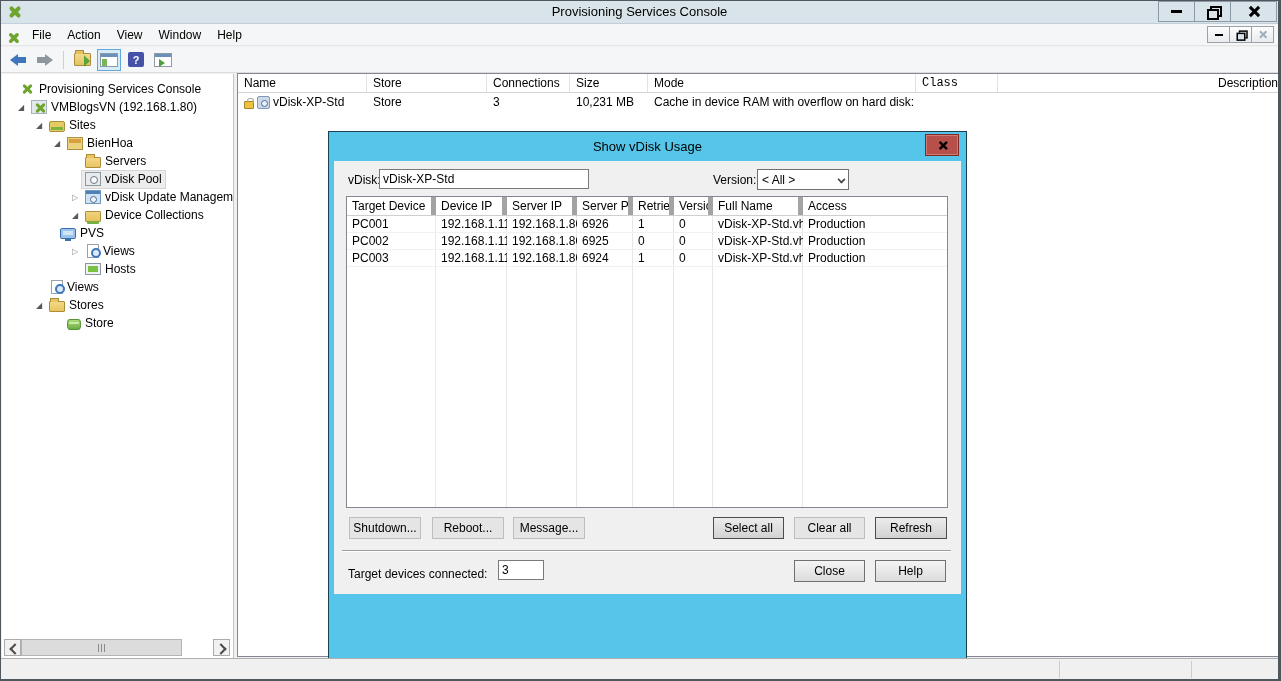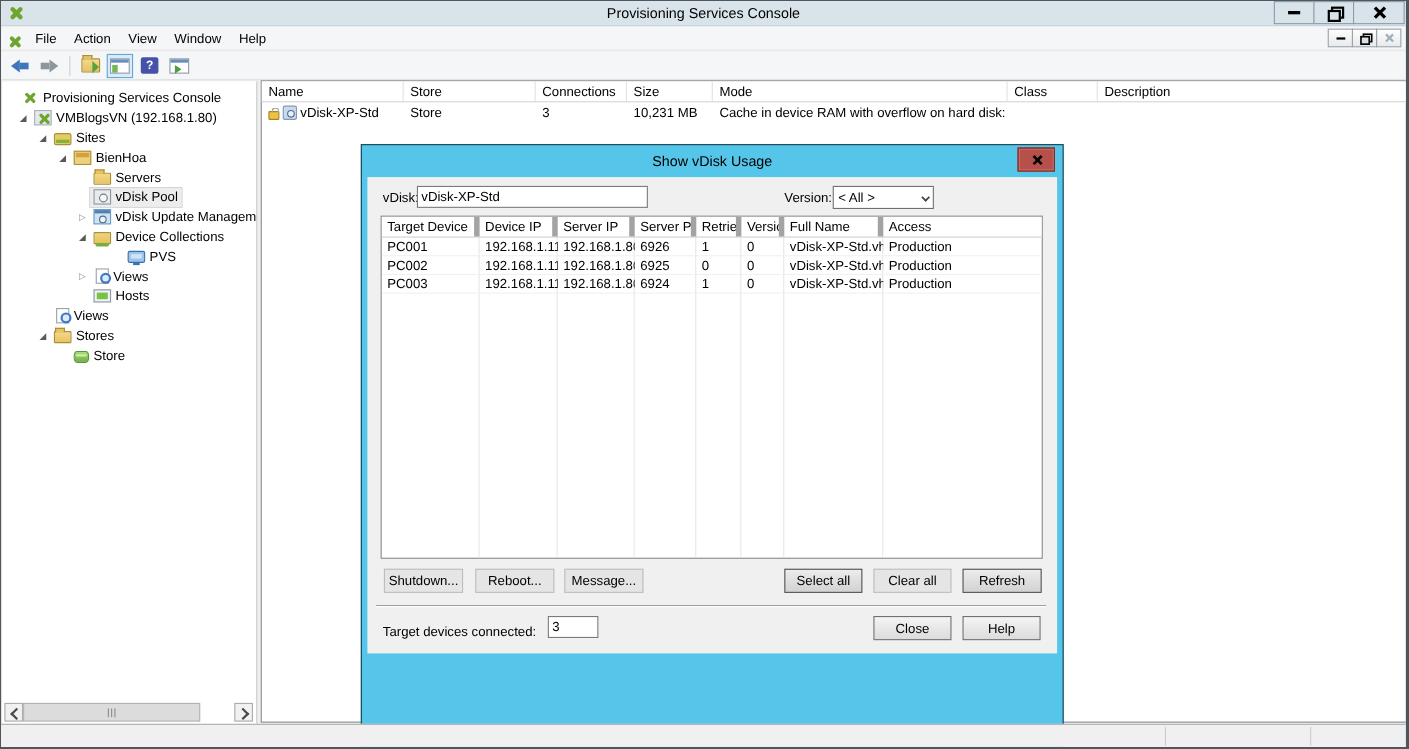--- a/index.html
+++ b/index.html
@@ -116,21 +116,21 @@
   .sb-right::before { left:3px; transform:rotate(225deg); }
   .sb-track { flex:1; position:relative; }
   .sb-thumb { position:absolute; left:0; top:0; bottom:0; width:84%; background:#dcdcdc; border:1px solid #b4b4b4;
               display:flex; align-items:center; justify-content:center; gap:2px; }
   .sb-thumb i { width:1px; height:8px; background:#8a8a8a; }
 
   
   .childwin { position:absolute; left:236px; top:72px; width:1042px; height:584px; background:#fff; border:1px solid #828790; }
   .list-header { display:flex; height:19px; border-bottom:1px solid #d5d5d5; background:#fff; }
   .lh-col { border-right:1px solid #e2e2e2; padding-left:6px; line-height:18px; white-space:nowrap; overflow:hidden; flex:none; }
-  .lh-col.flex { flex:1; border-right:none; }
+  .lh-col.flex { flex:1; border-right:none;text-align:right; }
   .list-row { display:flex; height:19px; align-items:center; }
   .lr-cell { padding-left:6px; line-height:19px; white-space:nowrap; overflow:hidden; flex:none; }
   .lr-cell.flex { flex:1; }
   .namecell { display:flex; align-items:center; gap:3px; }
   .ic-lock { width:10px; height:8px; background:#efc23d; border:1px solid #a5832a; border-radius:1px; position:relative; margin-top:4px; flex:none; }
   .ic-lock::before { content:""; position:absolute; left:2px; top:-4px; width:5px; height:4px; border:1px solid #ababab; border-bottom:none; border-radius:3px 3px 0 0; }
   .ic-vdisk { width:13px; height:13px; background:#ccd9ea; border:1px solid #7f98b5; border-radius:2px; position:relative; flex:none; }
   .ic-vdisk::after { content:""; position:absolute; left:3px; top:3px; width:5px; height:5px; border:1px solid #4a6b94; border-radius:50%; background:#e8f0f8; }
 
   
@@ -295,21 +295,21 @@
             <span class="tree-label">vDisk Update Management</span>
           </span>
         </div>
         <div class="tree-row" style="padding-left: 66px;">
           <span class="expander">◢</span>
           <span class="tree-content">
             <span class="ticon ic-devcol"></span>
             <span class="tree-label">Device Collections</span>
           </span>
         </div>
-        <div class="tree-row" style="padding-left: 97px;">
+        <div class="tree-row" style="padding-left: 41px;">
           <span class="expander"></span>
           <span class="tree-content">
             <span class="ticon ic-collection"></span>
             <span class="tree-label">PVS</span>
           </span>
         </div>
         <div class="tree-row" style="padding-left: 66px;">
           <span class="expander closed">▷</span>
           <span class="tree-content">
             <span class="ticon ic-views"></span>
@@ -358,21 +358,21 @@
     </div>
   </div>
 
   <div class="childwin">
     <div class="list-header" id="list-header">
         <div class="lh-col" style="width: 129px;">Name</div>
         <div class="lh-col" style="width: 120px;">Store</div>
         <div class="lh-col" style="width: 83px;">Connections</div>
         <div class="lh-col" style="width: 78px;">Size</div>
         <div class="lh-col" style="width: 268px;">Mode</div>
-        <div class="lh-col" style="width: 82px;">Class</div>
+        <div class="lh-col" style="width: 82px; font-family: Liberation Mono, monospace;">Class</div>
         <div class="lh-col flex">Description</div>
       </div>
     <div id="list-rows">
         <div class="list-row">
           <div class="lr-cell namecell" style="width: 129px;">
             <span class="ic-lock"></span>
             <span class="ic-vdisk"></span>
             <span>vDisk-XP-Std</span>
           </div>
           <div class="lr-cell" style="width: 120px;">Store</div>

